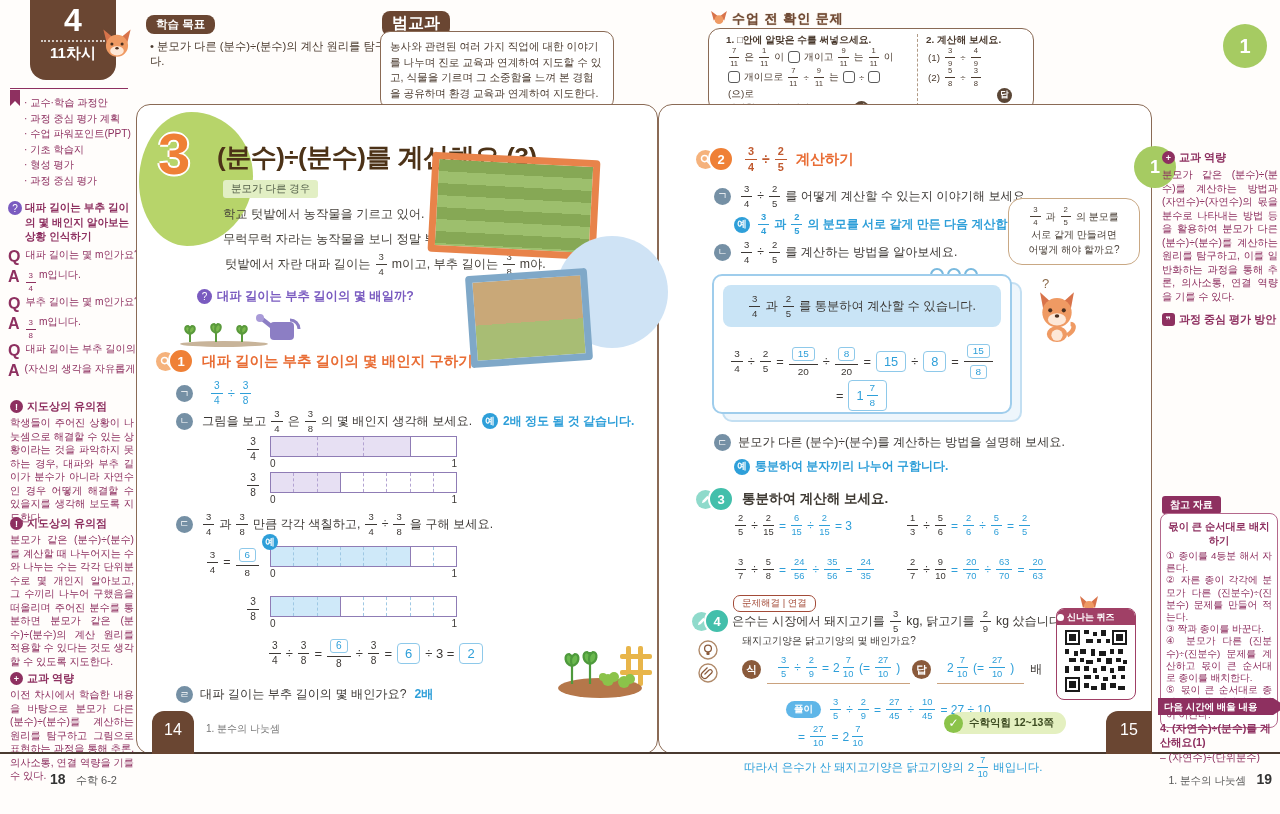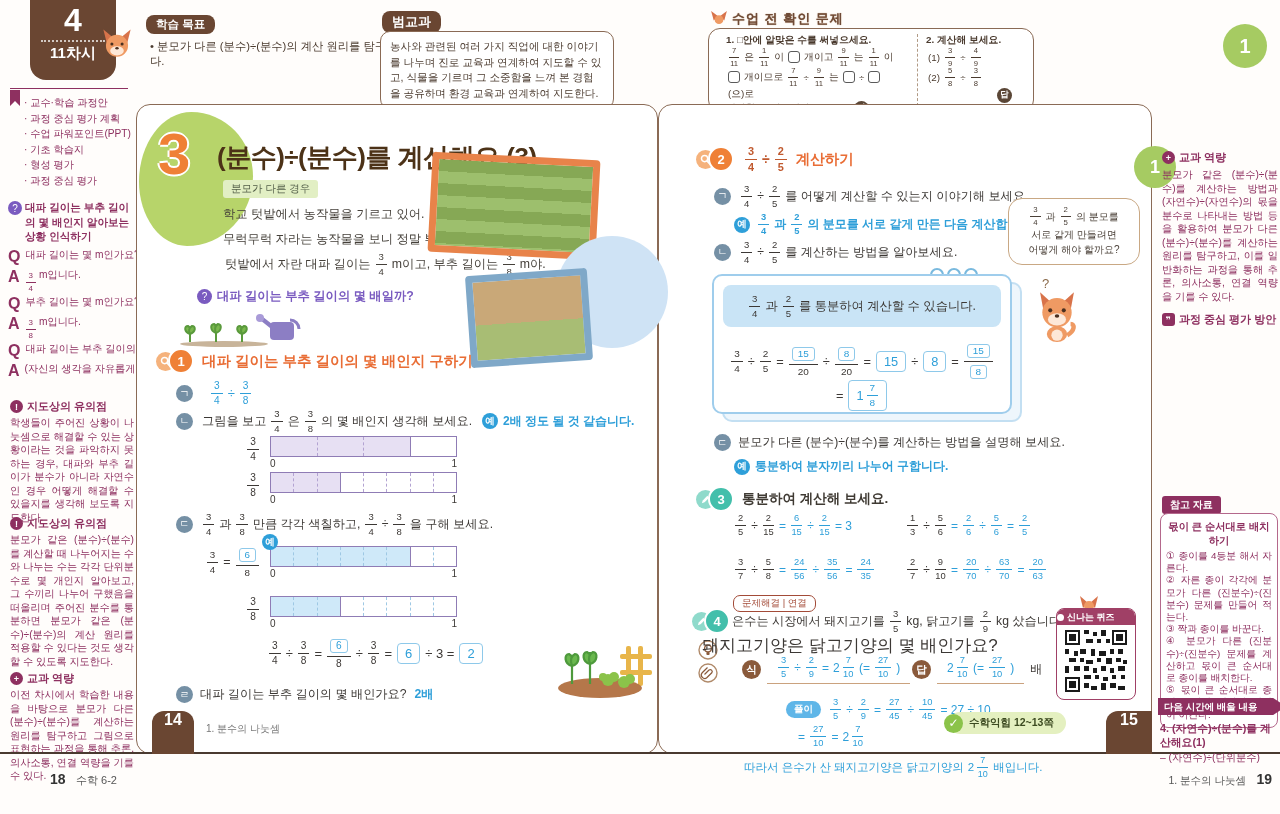--- a/index.html
+++ b/index.html
@@ -47,21 +47,21 @@
   .ansline{border-bottom:1.6px solid #caa27e;padding:0 8px 3px;}
   
   .browntag{background:#6a4632;color:#fff;font-size:11.5px;font-weight:bold;border-radius:8px;padding:2px 10px;display:inline-block;}
   .mrntag{background:#8e3060;color:#fff;font-size:10px;font-weight:bold;border-radius:3px;padding:2px 8px;display:inline-block;}
   .sideh{display:flex;align-items:center;color:#8e3060;font-weight:bold;font-size:11px;}
   .sideh .ic{width:13px;height:13px;border-radius:50%;background:#8e3060;color:#fff;font-size:9px;display:inline-flex;align-items:center;justify-content:center;margin-right:4px;flex:0 0 auto;}
   .sidebody{color:#8e3060;font-size:10.2px;line-height:13.5px;width:124px;text-align:justify;}
   .pstag{border:1.2px solid #a34b38;color:#a34b38;font-size:9.5px;border-radius:7px;padding:1px 8px;display:inline-block;background:#fff;}
   
   .page{border:1.8px solid #8a6a55;border-radius:14px;background:#fff;box-sizing:border-box;}
-  .tab{background:#6a4632;color:#fff;font-weight:bold;font-size:16px;text-align:center;box-sizing:border-box;padding-top:0;}
+  .tab{background:#6a4632;color:#fff;font-weight:normal;font-size:16px;text-align:center;box-sizing:border-box;padding-top:10px;}
   .pill{background:#e4f0c0;color:#3c4a20;font-weight:bold;font-size:10.5px;border-radius:11px;padding:4px 12px 4px 20px;}
   .checkc{width:19px;height:19px;border-radius:50%;background:#8bc34a;color:#fff;font-size:12px;display:inline-flex;align-items:center;justify-content:center;margin-right:-14px;z-index:2;position:relative;}
   .bubble{border:1.5px solid #c9a884;border-radius:14px;background:#fff;font-size:10px;color:#4a4038;text-align:center;padding:7px 4px;line-height:15px;box-sizing:border-box;}
   .qa-row{display:flex;align-items:flex-start;margin-bottom:2px;color:#8e3060;}
   .qa-k{font-weight:bold;margin-right:4px;flex:0 0 auto;}
   .qa-row .eq{font-size:10.2px;line-height:13.5px;display:inline;}
   .qa-row .eq .tok{margin:0 1px;}
   .pre{font-size:9.8px;color:#4a3a2e;}
   .pre .eq{font-size:9.8px;}
   .pre .sq{width:10px;height:10px;}
@@ -90,21 +90,21 @@
         <circle cx="20" cy="20" r="13" fill="#ef9a63"></circle>
         <ellipse cx="20" cy="26" rx="8" ry="5.5" fill="#fde8d8"></ellipse>
         <circle cx="14" cy="18" r="1.8" fill="#4a3020"></circle>
         <circle cx="26" cy="18" r="1.8" fill="#4a3020"></circle>
         <ellipse cx="20" cy="23" rx="2" ry="1.5" fill="#4a3020"></ellipse>
       </svg>
   </span>
   <span class="abs browntag" style="left:146px;top:15px;">학습 목표</span>
   <div class="abs" style="left:150px;top:39px;width:330px;font-size:11.3px;color:#4a3a2e;">• 분모가 다른 (분수)÷(분수)의 계산 원리를 탐구하고 계산할 수 있다.</div>
 
-  <span class="abs browntag" style="left:382px;top:11px;font-size:13px;">범교과</span>
+  <span class="abs browntag" style="left:382px;top:11px;font-size:16px;">범교과</span>
   <div class="abs" style="left:380px;top:31px;width:234px;height:78px;border:1.5px solid #8a6a55;border-radius:10px;padding:7px 9px;box-sizing:border-box;font-size:10.6px;line-height:15.5px;color:#4a3a2e;background:#fff;">농사와 관련된 여러 가지 직업에 대한 이야기를 나누며 진로 교육과 연계하여 지도할 수 있고, 식물을 기르며 그 소중함을 느껴 본 경험을 공유하며 환경 교육과 연계하여 지도한다.</div>
 
   <div class="abs" style="left:710px;top:10px;display:flex;align-items:flex-start;gap:4px;">
     <span><svg width="18" height="14" viewBox="0 0 20 16">
           <path d="M1 1 L9 7 L4 12 Z" fill="#d8734a"></path>
           <path d="M19 1 L11 7 L16 12 Z" fill="#d8734a"></path>
           <circle cx="10" cy="11" r="5" fill="#ef9a63"></circle>
         </svg></span>
     <span style="font-weight:bold;color:#6f4b37;font-size:13px;letter-spacing:1px;text-shadow:0 0 1px #a9805f;">수업 전 확인 문제</span>
   </div>
@@ -1041,21 +1041,21 @@
       </span>
       <span class="tok tx">kg, 닭고기를</span>
       <span class="tok">
         <span class="fr">
           <span class="n">2</span>
           <span class="d">9</span>
         </span>
       </span>
       <span class="tok tx">kg 샀습니다. 은수가 산</span>
     </div>
-  <div class="abs" style="left:702px;top:634px;font-size:17px;">돼지고기양은 닭고기양의 몇 배인가요?</div>
+  <div class="abs" style="left:742px;top:634px;font-size:10px;">돼지고기양은 닭고기양의 몇 배인가요?</div>
 
   <div class="abs itemrow" style="left:742px;top:656px;">
     <span class="sbadge">식</span>
     <span class="ansline eq" style="font-size:12px;">
         <span class="tok blu">
           <span class="fr">
             <span class="n">3</span>
             <span class="d">5</span>
           </span>
         </span>

